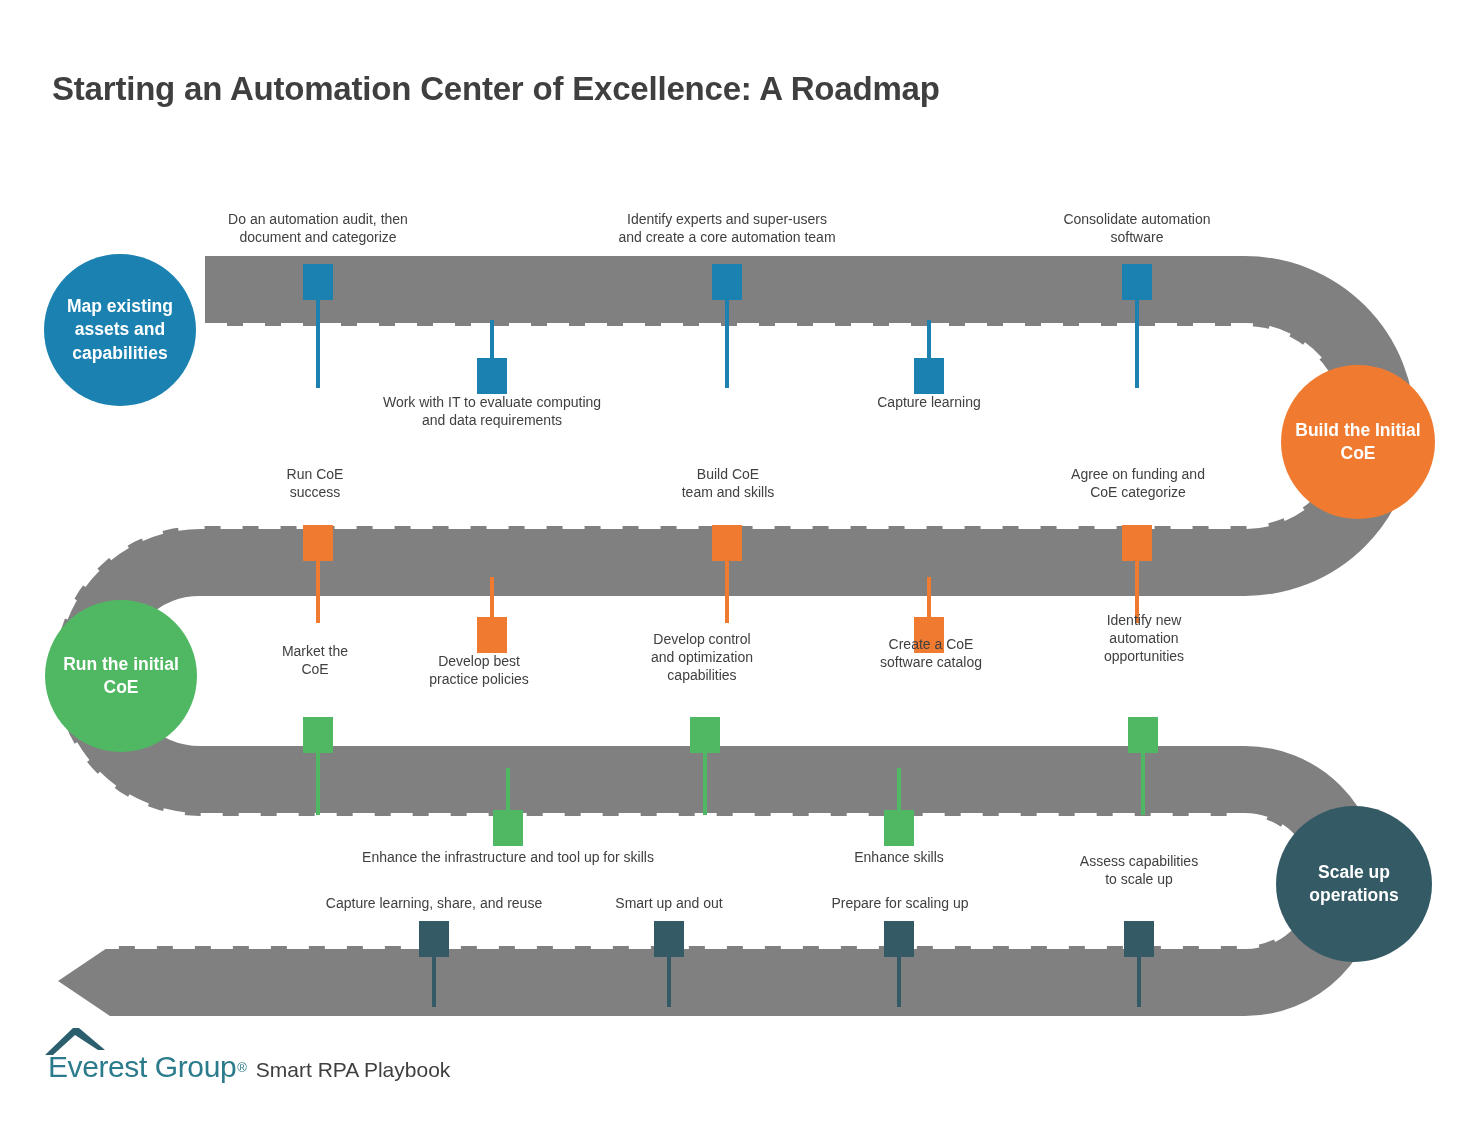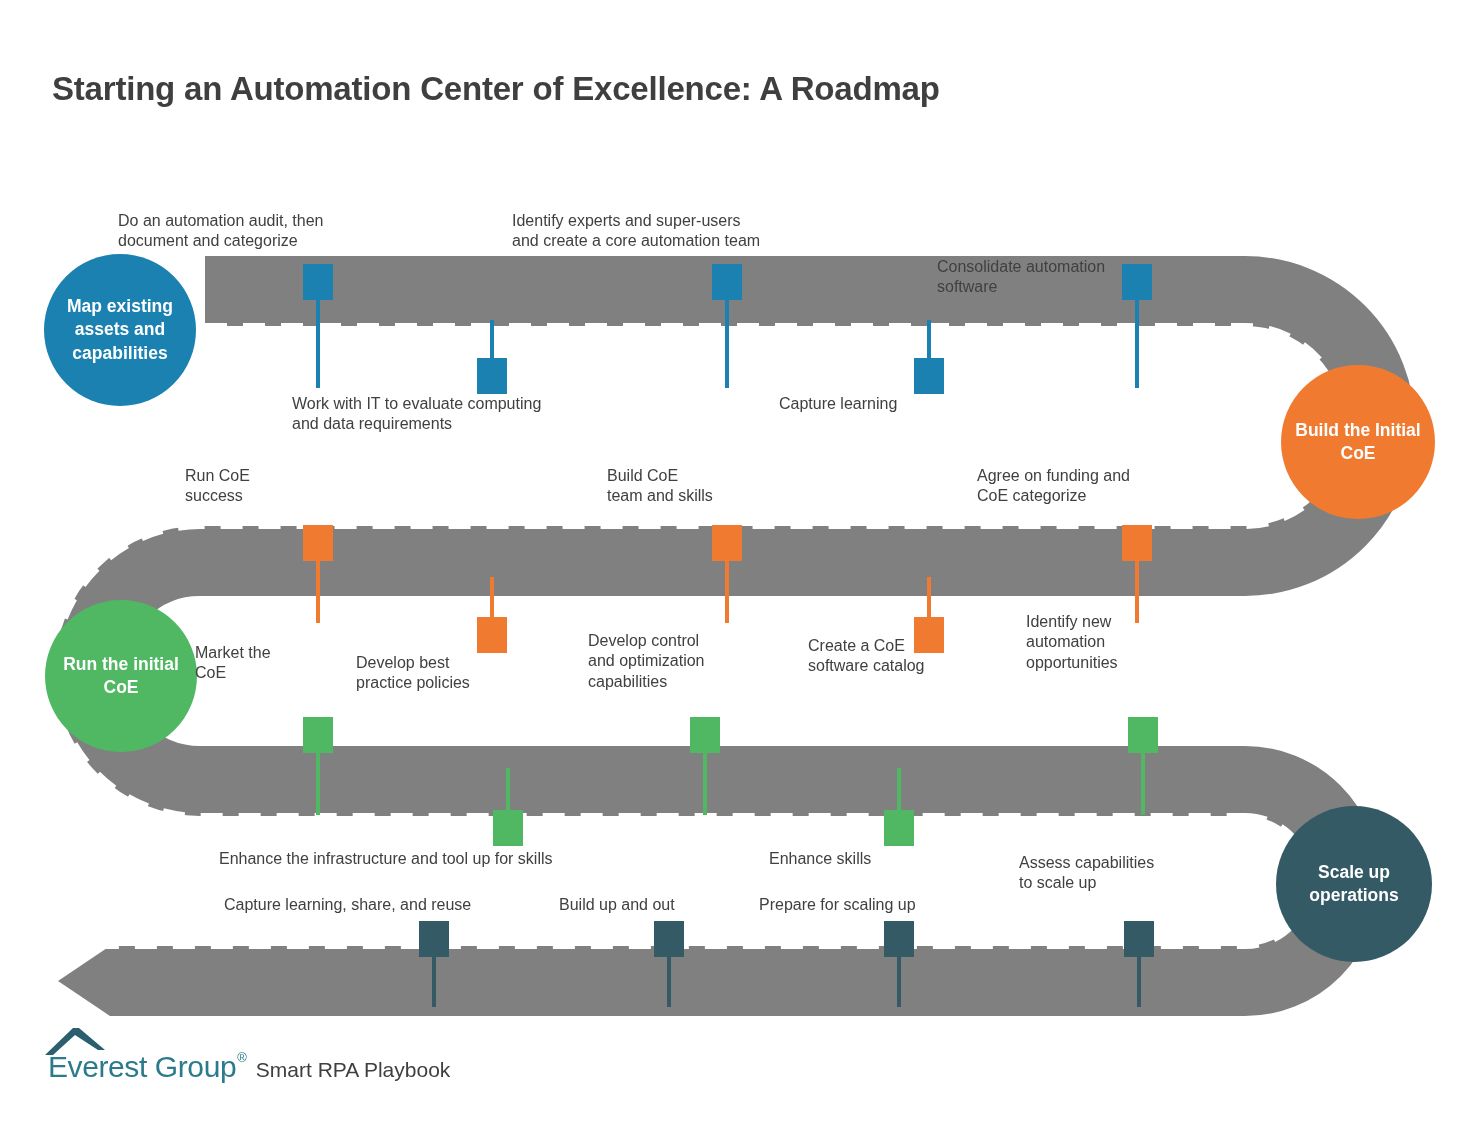--- a/index.html
+++ b/index.html
@@ -68,38 +68,39 @@
     width: 30px;
     height: 36px;
   }
   .marker .stem {
     position: absolute;
     width: 4px;
     left: 13px;
   }
   .marker-label {
     position: absolute;
-    font-size: 16px;
+    text-align: center;
+    font-size: 14px;
     color: #404040;
     line-height: 1.28;
     white-space: pre-line;
   }
 
   
   #footer {
     position: absolute;
     left: 48px;
     top: 1050px;
     display: flex;
     align-items: baseline;
   }
   #logo-wrap {
     position: relative;
     display: flex;
-    align-items: flex-start;
+    align-items: center;
   }
   #logo-peak {
     position: absolute;
     left: -5px;
     top: -24px;
     width: 90px;
     height: 30px;
   }
   #logo-text {
     font-size: 30px;
@@ -206,21 +207,21 @@
   <div class="marker" style="left:914px; top:358px;">
     <div class="flag" style="top: 0px; background: rgb(27, 129, 176);"></div>
     <div class="stem" style="top: -38px; height: 38px; background: rgb(27, 129, 176);"></div>
   </div>
   <div class="marker-label" style="left:779px; top:394px; width:300px;">Capture learning</div>
 
   <div class="marker" style="left:1122px; top:264px;">
     <div class="flag" style="top: 0px; background: rgb(27, 129, 176);"></div>
     <div class="stem" style="top: 36px; height: 88px; background: rgb(27, 129, 176);"></div>
   </div>
-  <div class="marker-label" style="left:937px; top:211px; width:400px;margin-top:46px;">Consolidate automation
+  <div class="marker-label" style="left:937px; top:211px; width:400px;">Consolidate automation
 software</div>
 
   <div class="marker" style="left:303px; top:525px;">
     <div class="flag" style="top: 0px; background: rgb(240, 123, 48);"></div>
     <div class="stem" style="top: 36px; height: 62px; background: rgb(240, 123, 48);"></div>
   </div>
   <div class="marker-label" style="left:185px; top:466px; width:260px;">Run CoE
 success</div>
 
   <div class="marker" style="left:477px; top:617px;">
@@ -289,21 +290,21 @@
   <div class="marker" style="left:419px; top:921px;">
     <div class="flag" style="top: 0px; background: rgb(52, 90, 102);"></div>
     <div class="stem" style="top: 36px; height: 50px; background: rgb(52, 90, 102);"></div>
   </div>
   <div class="marker-label" style="left:224px; top:895px; width:420px;">Capture learning, share, and reuse</div>
 
   <div class="marker" style="left:654px; top:921px;">
     <div class="flag" style="top: 0px; background: rgb(52, 90, 102);"></div>
     <div class="stem" style="top: 36px; height: 50px; background: rgb(52, 90, 102);"></div>
   </div>
-  <div class="marker-label" style="left:559px; top:895px; width:220px;">Build up and out</div>
+  <div class="marker-label" style="left:559px; top:895px; width:220px;">Smart up and out</div>
 
   <div class="marker" style="left:884px; top:921px;">
     <div class="flag" style="top: 0px; background: rgb(52, 90, 102);"></div>
     <div class="stem" style="top: 36px; height: 50px; background: rgb(52, 90, 102);"></div>
   </div>
   <div class="marker-label" style="left:759px; top:895px; width:282px;">Prepare for scaling up</div>
 
   <div class="marker" style="left:1124px; top:921px;">
     <div class="flag" style="top: 0px; background: rgb(52, 90, 102);"></div>
     <div class="stem" style="top: 36px; height: 50px; background: rgb(52, 90, 102);"></div>

